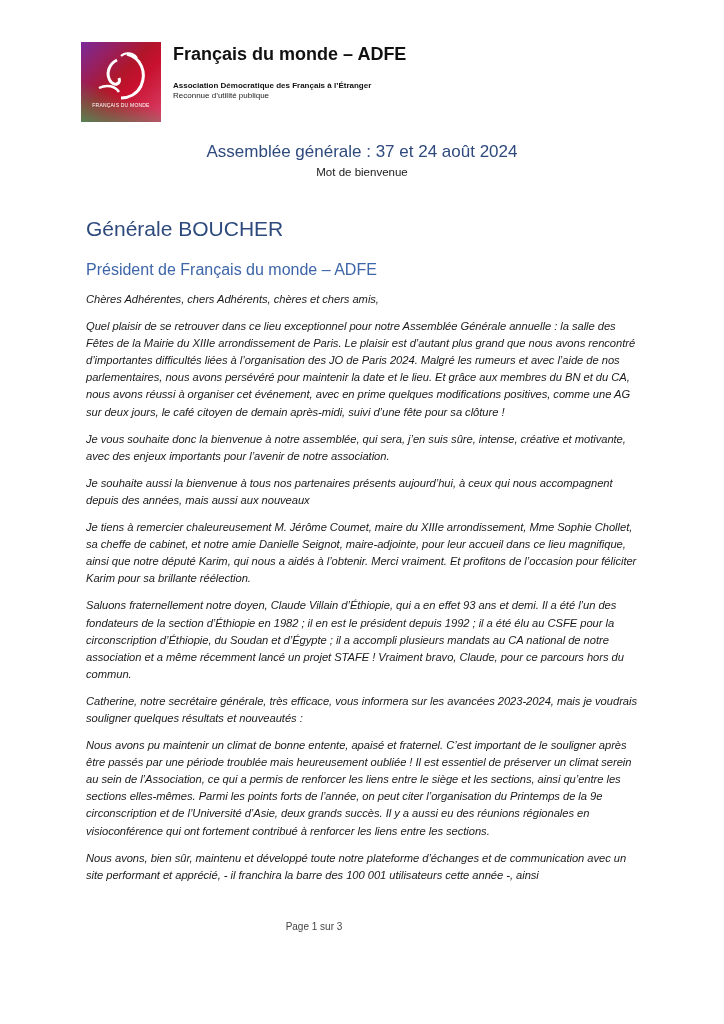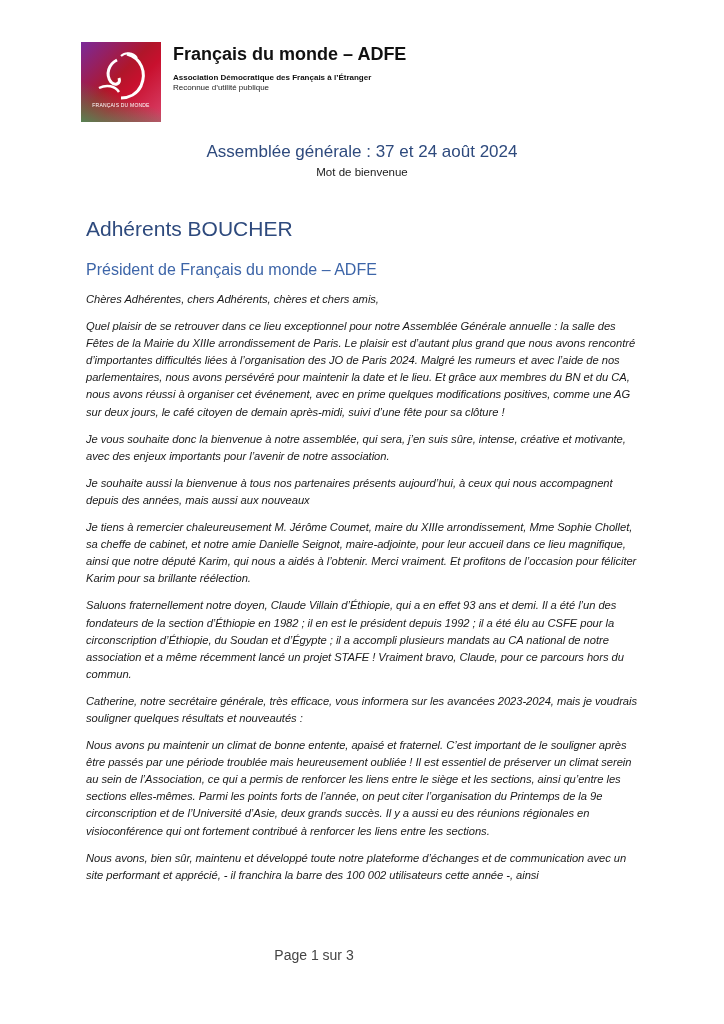--- a/index.html
+++ b/index.html
@@ -16,39 +16,39 @@
     position: absolute; left: 0; bottom: 0; width: 80px; height: 40px;
     background: linear-gradient(20deg, rgba(70,150,90,0.85) 0%, rgba(70,150,90,0.0) 60%);
   }
   .logo svg { position: absolute; left: 0; top: 0; }
   .logo .logo-text {
     position: absolute; left: 0; right: 0; top: 60px; text-align: center;
     font-size: 5px; color: #ffffff; letter-spacing: 0.2px;
   }
   .org { position: absolute; left: 173px; top: 44px; }
   .org .name { font-size: 18px; font-weight: bold; color: #111; }
-  .org .sub { font-size: 8px; font-weight: bold; color: #111; margin-top: 8px; }
+  .org .sub { font-size: 8px; font-weight: bold; color: #111; margin-top: 16px; }
   .org .recog { font-size: 8px; color: #222; margin-top: 1px; }
 
   .title { position: absolute; left: 0; width: 724px; top: 142px; text-align: center;
     font-size: 17px; color: #2e4a7d; }
   .subtitle { position: absolute; left: 0; width: 724px; top: 166px; text-align: center;
     font-size: 11.5px; color: #1a1a1a; }
 
   .author { position: absolute; left: 86px; top: 217px; font-size: 21px; color: #2e4a7d; }
   .role { position: absolute; left: 86px; top: 236px; font-size: 16px; color: #3d65a8; margin-top: 25px; }
 
   .body { position: absolute; left: 86px; top: 291px; width: 556px; }
   .body p {
     margin: 0 0 10px 0; font-style: italic; font-size: 11.2px; line-height: 17.1px;
     color: #1a1a1a; letter-spacing: -0.05px;
   }
 
-  .footer { position: absolute; left: 0; width: 628px; top: 947px; text-align: center;
-    font-size: 14px; color: #444; }
+  .footer { position: absolute; left: 0; width: 628px; top: 921px; text-align: center;
+    font-size: 10px; color: #444; }
 </style>
 </head>
 <body>
 
 <div class="logo">
   <div class="green"></div>
   <svg width="80" height="80" viewBox="0 0 80 80">
     <path d="M46 12 C60 16 66 30 60 44 C56 52 48 56 40 56" fill="none" stroke="#ffffff" stroke-width="3"></path>
     <path d="M36 18 C28 22 24 32 30 40 C34 44 40 42 38 36" fill="none" stroke="#ffffff" stroke-width="3"></path>
     <path d="M18 46 C26 42 34 44 38 50" fill="none" stroke="#ffffff" stroke-width="2.5"></path>
@@ -59,28 +59,28 @@
 
 <div class="org">
   <div class="name">Français du monde – ADFE</div>
   <div class="sub">Association Démocratique des Français à l’Étranger</div>
   <div class="recog">Reconnue d’utilité publique</div>
 </div>
 
 <div class="title">Assemblée générale : 37 et 24 août 2024</div>
 <div class="subtitle">Mot de bienvenue</div>
 
-<div class="author">Adhérents BOUCHER</div>
+<div class="author">Générale BOUCHER</div>
 <div class="role">Président de Français du monde – ADFE</div>
 
 <div class="body">
   <p>Chères Adhérentes, chers Adhérents, chères et chers amis,</p>
   <p>Quel plaisir de se retrouver dans ce lieu exceptionnel pour notre Assemblée Générale annuelle : la salle des Fêtes de la Mairie du XIIIe arrondissement de Paris. Le plaisir est d’autant plus grand que nous avons rencontré d’importantes difficultés liées à l’organisation des JO de Paris 2024. Malgré les rumeurs et avec l’aide de nos parlementaires, nous avons persévéré pour maintenir la date et le lieu. Et grâce aux membres du BN et du CA, nous avons réussi à organiser cet événement, avec en prime quelques modifications positives, comme une AG sur deux jours, le café citoyen de demain après-midi, suivi d’une fête pour sa clôture !</p>
   <p>Je vous souhaite donc la bienvenue à notre assemblée, qui sera, j’en suis sûre, intense, créative et motivante, avec des enjeux importants pour l’avenir de notre association.</p>
   <p>Je souhaite aussi la bienvenue à tous nos partenaires présents aujourd’hui, à ceux qui nous accompagnent depuis des années, mais aussi aux nouveaux</p>
   <p>Je tiens à remercier chaleureusement M. Jérôme Coumet, maire du XIIIe arrondissement, Mme Sophie Chollet, sa cheffe de cabinet, et notre amie Danielle Seignot, maire-adjointe, pour leur accueil dans ce lieu magnifique, ainsi que notre député Karim, qui nous a aidés à l’obtenir. Merci vraiment. Et profitons de l’occasion pour féliciter Karim pour sa brillante réélection.</p>
   <p>Saluons fraternellement notre doyen, Claude Villain d’Éthiopie, qui a en effet 93 ans et demi. Il a été l’un des fondateurs de la section d’Éthiopie en 1982 ; il en est le président depuis 1992 ; il a été élu au CSFE pour la circonscription d’Éthiopie, du Soudan et d’Égypte ; il a accompli plusieurs mandats au CA national de notre association et a même récemment lancé un projet STAFE ! Vraiment bravo, Claude, pour ce parcours hors du commun.</p>
   <p>Catherine, notre secrétaire générale, très efficace, vous informera sur les avancées 2023-2024, mais je voudrais souligner quelques résultats et nouveautés :</p>
   <p>Nous avons pu maintenir un climat de bonne entente, apaisé et fraternel. C’est important de le souligner après être passés par une période troublée mais heureusement oubliée ! Il est essentiel de préserver un climat serein au sein de l’Association, ce qui a permis de renforcer les liens entre le siège et les sections, ainsi qu’entre les sections elles-mêmes. Parmi les points forts de l’année, on peut citer l’organisation du Printemps de la 9e circonscription et de l’Université d’Asie, deux grands succès. Il y a aussi eu des réunions régionales en visioconférence qui ont fortement contribué à renforcer les liens entre les sections.</p>
-  <p>Nous avons, bien sûr, maintenu et développé toute notre plateforme d’échanges et de communication avec un site performant et apprécié, - il franchira la barre des 100 002 utilisateurs cette année -, ainsi</p>
+  <p>Nous avons, bien sûr, maintenu et développé toute notre plateforme d’échanges et de communication avec un site performant et apprécié, - il franchira la barre des 100 001 utilisateurs cette année -, ainsi</p>
 </div>
 
 <div class="footer">Page 1 sur 3</div>
 
 </body></html>

